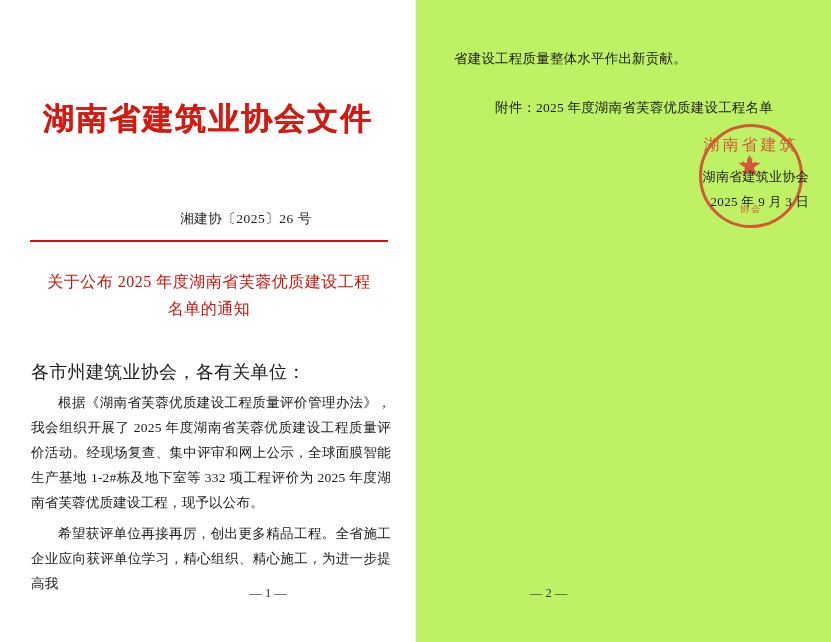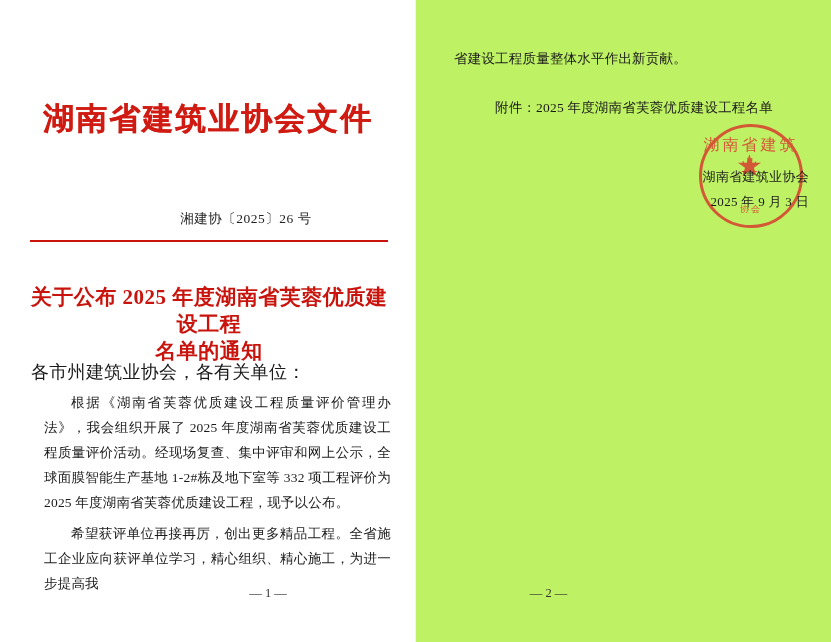--- a/index.html
+++ b/index.html
@@ -59,25 +59,25 @@
     position: absolute;
     left: 30px;
     top: 240px;
     width: 358px;
     height: 2px;
     background: #c9140d;
   }
   .notice-title {
     position: absolute;
     left: 30px;
-    top: 284px;
+    top: 268px;
     width: 358px;
     text-align: center;
-    font-size: 21px;
-    font-weight: bold;
+    font-size: 16px;
+    font-weight: normal;
     color: #c9140d;
     line-height: 27px;
     letter-spacing: 0.5px;
   }
   .body-block {
     position: absolute;
     left: 31px;
     top: 360px;
     width: 360px;
   }
@@ -86,21 +86,21 @@
     line-height: 24px;
     letter-spacing: 0.3px;
     color: #1a1a1a;
     margin: 0 0 6px 0;
   }
   .para {
     font-size: 13.5px;
     line-height: 25px;
     letter-spacing: 0.2px;
     color: #1a1a1a;
-    margin: 0 0 6px 13px;
+    margin: 0 0 6px 0;
     text-indent: 2em;
     text-align: justify;
   }
   .page-num-left {
     position: absolute;
     left: 0;
     top: 586px;
     width: 416px;
     text-align: center;
     font-size: 12.5px;

